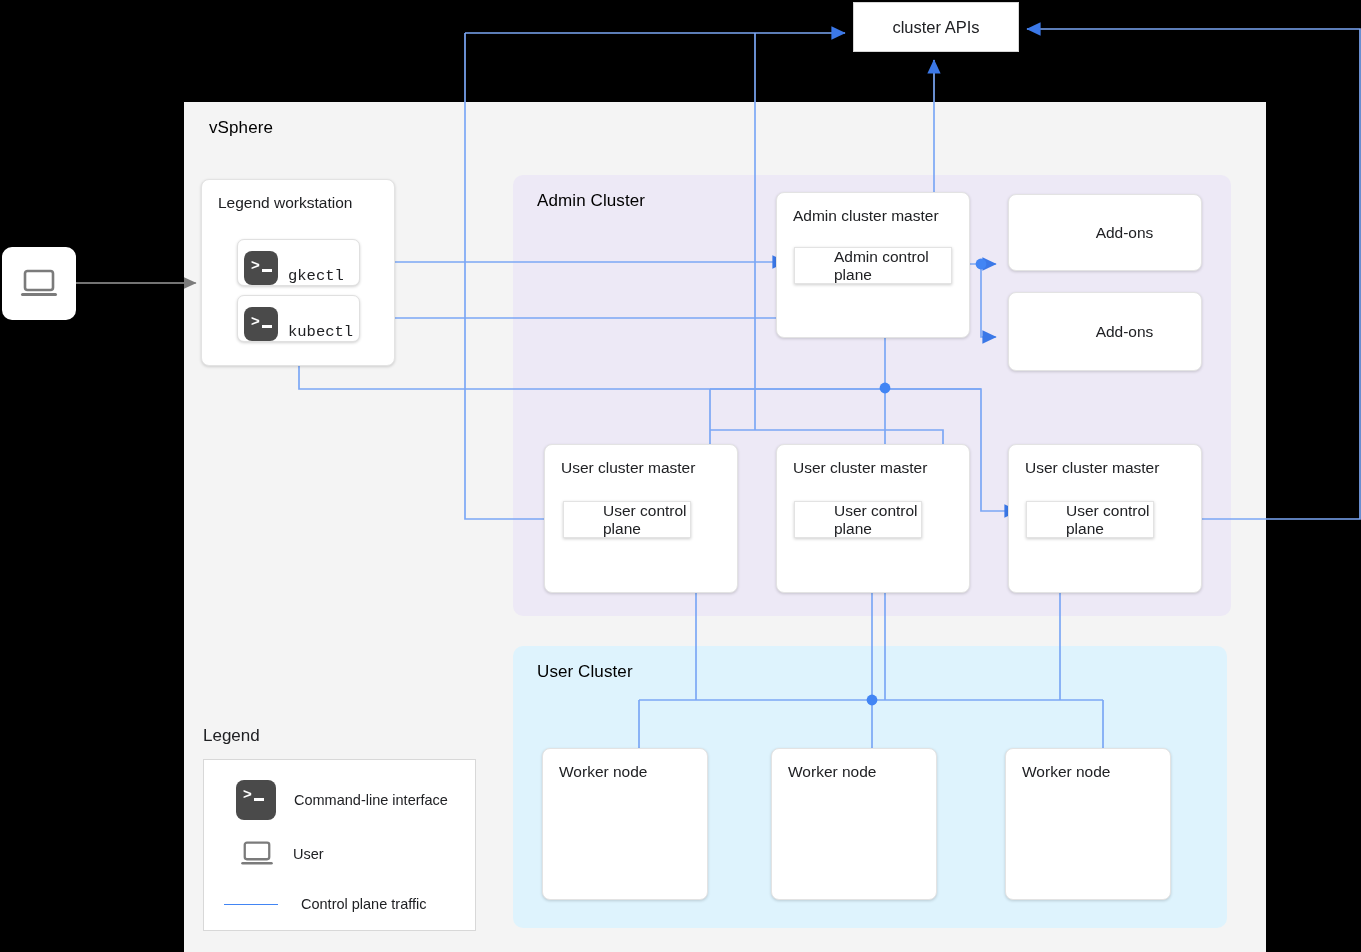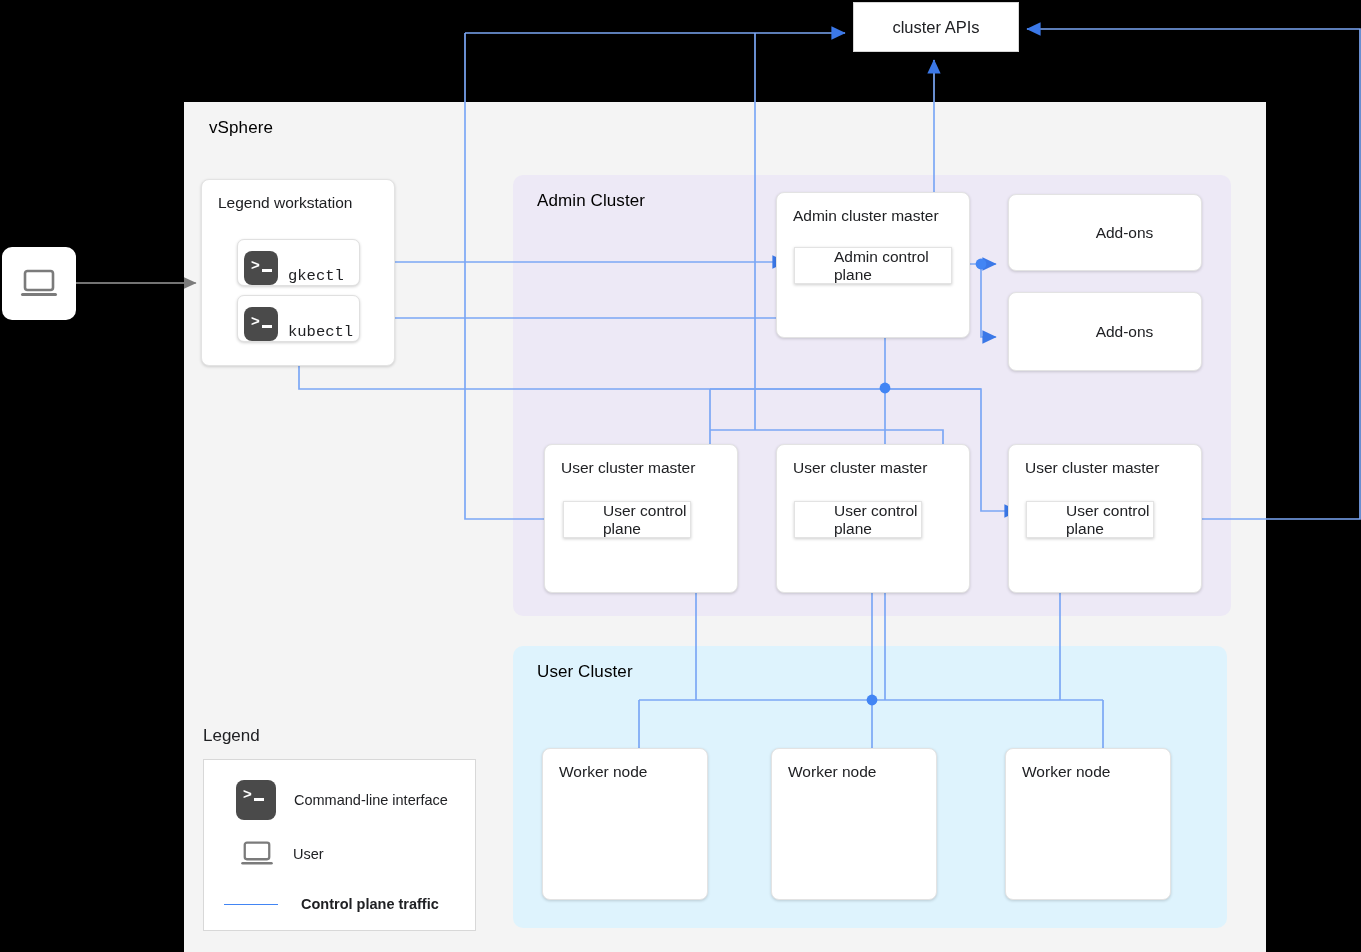--- a/index.html
+++ b/index.html
@@ -356,20 +356,20 @@
     <div class="legend-row" style="top:80px;">
       <span style="margin-left:17px; width:36px; display:inline-flex;">
         <svg width="36" height="28" viewBox="0 0 40 32">
           <rect x="6" y="3" width="28" height="19" rx="2.5" fill="none" stroke="#7b7b7b" stroke-width="2.6"></rect>
           <rect x="2" y="25" width="36" height="3" rx="1.5" fill="#7b7b7b"></rect>
         </svg>
       </span>
       <span class="legend-text">User</span>
     </div>
 
-    <div class="legend-row" style="top:136px;font-weight:bold;">
+    <div class="legend-row" style="top:136px;">
       <span class="legend-line-swatch" style="margin-left:2px;"></span>
       <span class="legend-text" style="margin-left:23px;">Control plane traffic</span>
     </div>
 
   </div>
 
 </div>
 
 </body></html>

